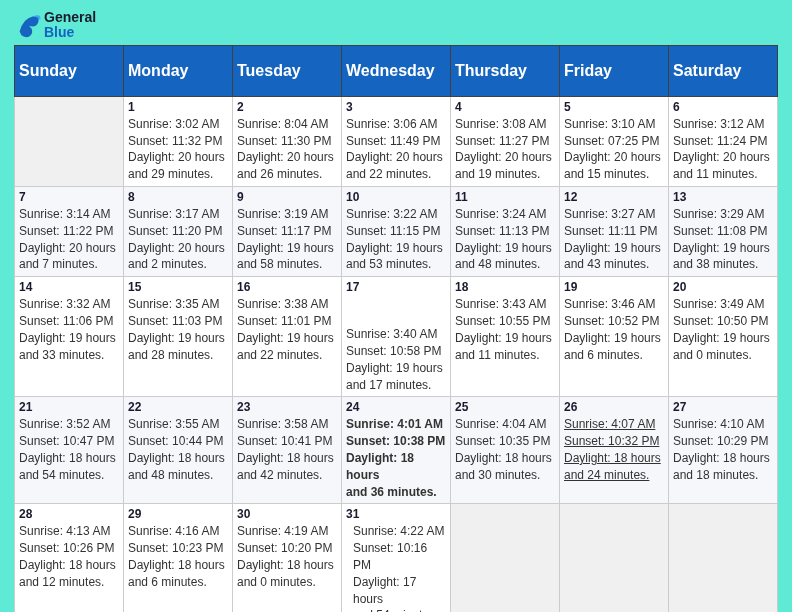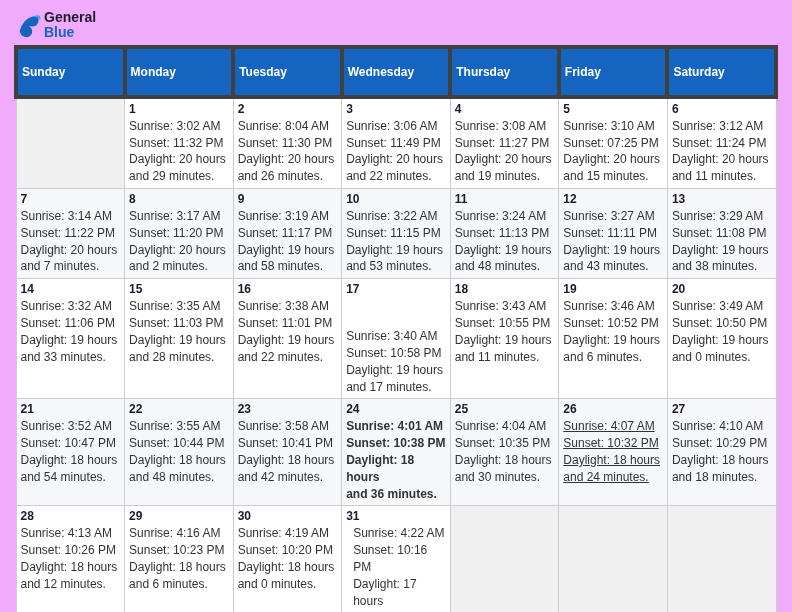--- a/index.html
+++ b/index.html
@@ -7,21 +7,21 @@
       font-family: Arial, sans-serif;
       background: #fff;
       width: 792px;
       height: 612px;
       overflow: hidden;
     }
     .page {
       width: 792px;
       height: 612px;
       padding: 10px 14px 10px 14px;
-      background: #f0abfc;
+      background: #5eead4;
     }
     .header {
       display: flex;
       justify-content: space-between;
       align-items: flex-start;
       margin-bottom: 4px;
     }
     .logo {
       display: flex;
       align-items: center;
@@ -46,25 +46,25 @@
       margin-top: 2px;
     }
     .calendar {
       width: 100%;
       border-collapse: collapse;
       border: 1px solid #ccc;
     }
     .calendar th {
       background-color: #1565c0;
       color: #fff;
-      font-size: 12px;
+      font-size: 16px;
       font-weight: bold;
       padding: 16px 4px;
       text-align: left;
-      border: 4px solid #404040;
+      border: 1px solid #404040;
     }
     .calendar td {
       vertical-align: top;
       border: 1px solid #ccc;
       padding: 3px 4px;
       width: calc(100% / 7);
       min-height: 80px;
       font-size: 9.5px;
       color: #222;
       background: #fff;

